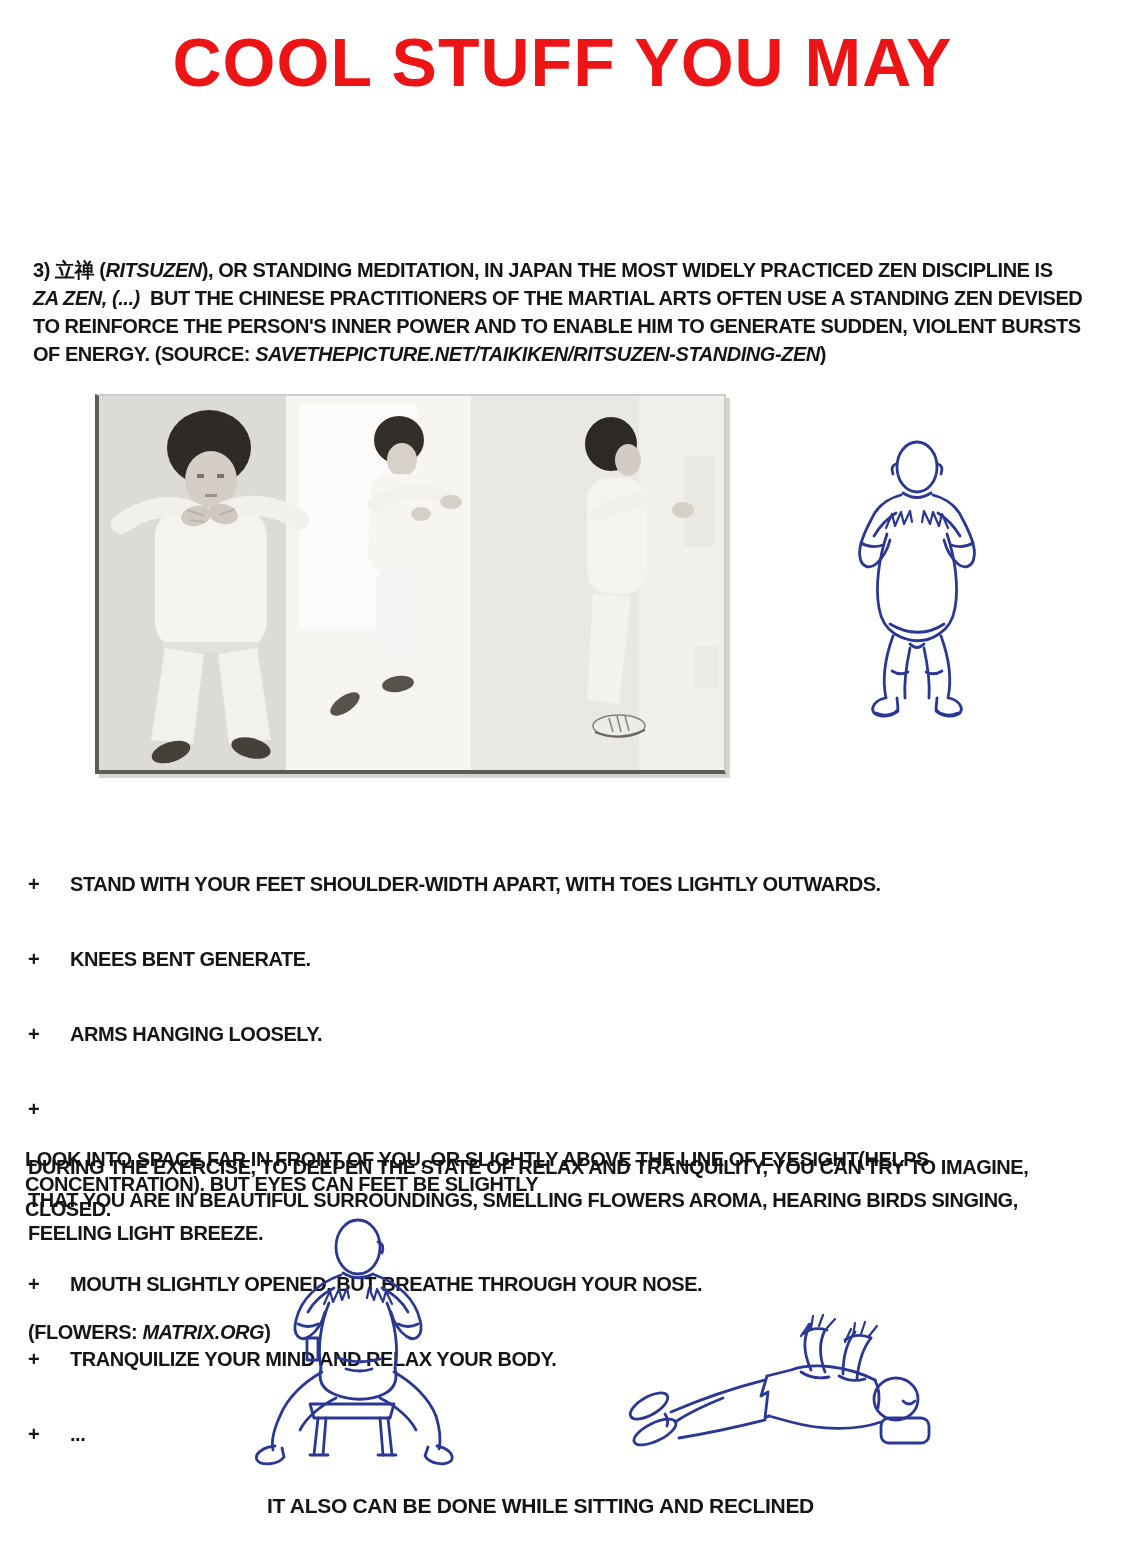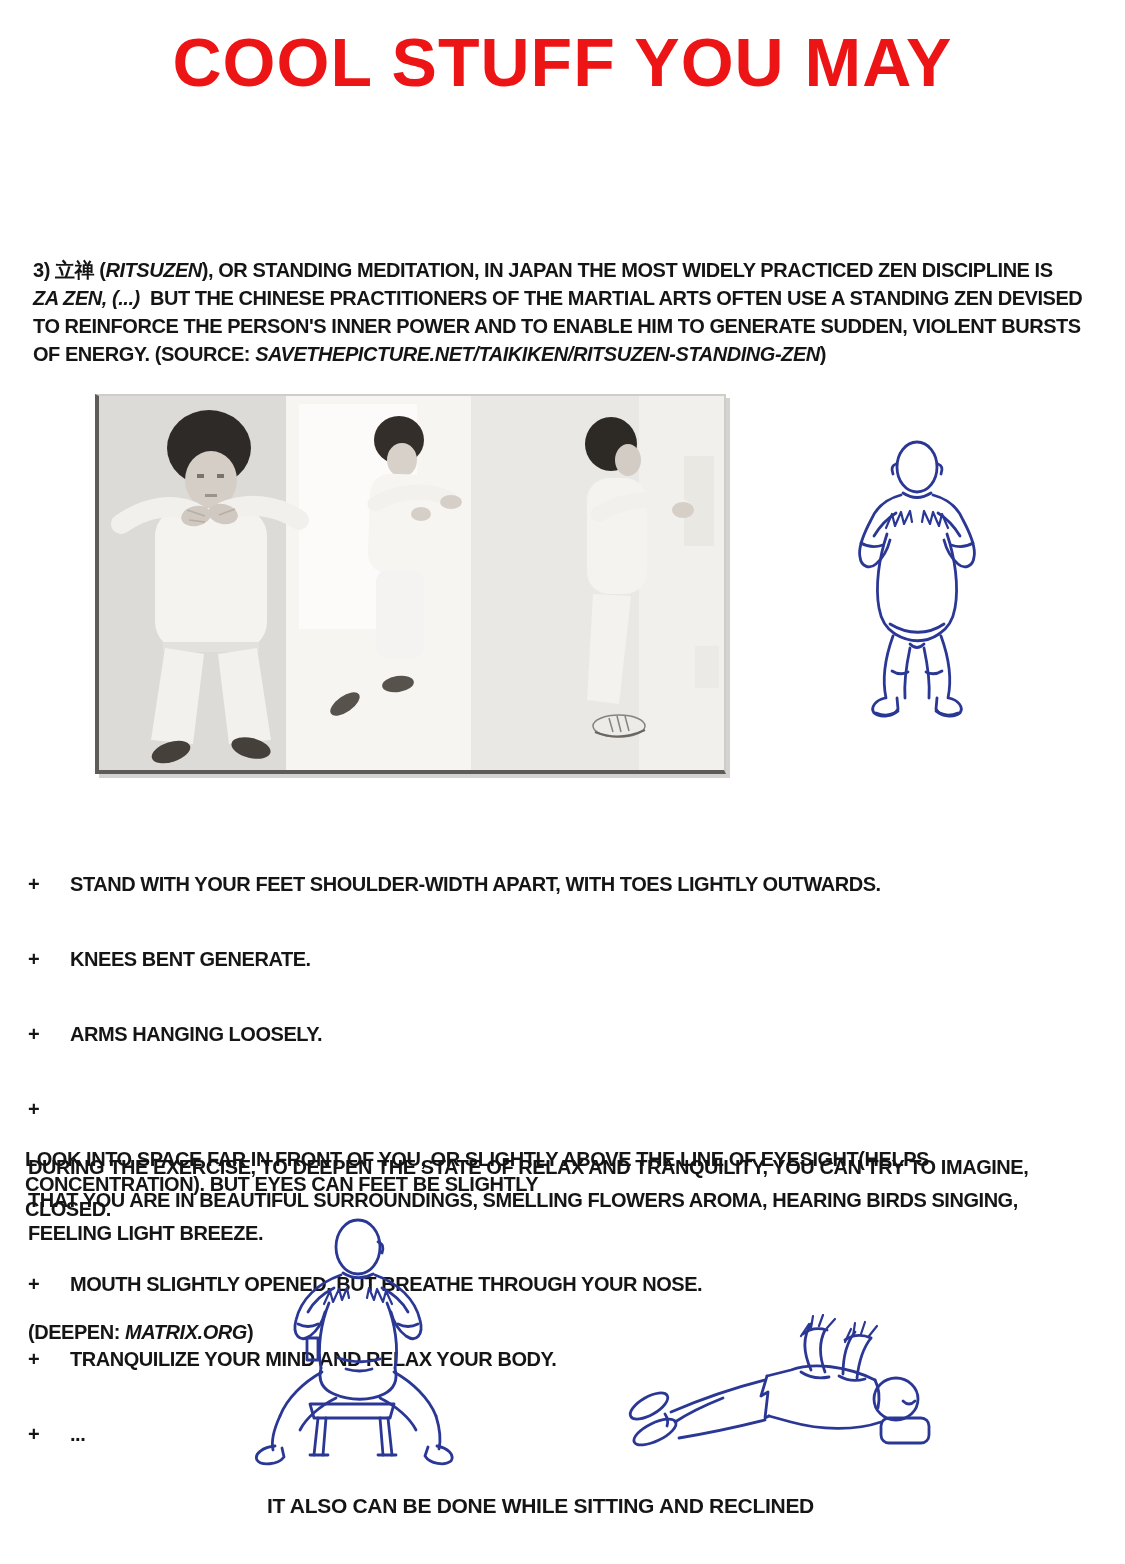--- a/index.html
+++ b/index.html
@@ -147,21 +147,21 @@
 CLOSED.</span></div>
     <div class="li"><span class="bullet">+</span><span>MOUTH SLIGHTLY OPENED, BUT BREATHE THROUGH YOUR NOSE.</span></div>
     <div class="li"><span class="bullet">+</span><span>TRANQUILIZE YOUR MIND AND RELAX YOUR BODY.</span></div>
     <div class="li"><span class="bullet">+</span><span>...</span></div>
   </div>
 
   <div class="bodytext outro">
     <div>DURING THE EXERCISE, TO DEEPEN THE STATE OF RELAX AND TRANQUILITY, YOU CAN TRY TO IMAGINE,
 THAT YOU ARE IN BEAUTIFUL SURROUNDINGS, SMELLING FLOWERS AROMA, HEARING BIRDS SINGING,
 FEELING LIGHT BREEZE.</div>
-    <div><span>(DEEPEN: </span><span class="it">MATRIX.ORG</span><span>)</span></div>
+    <div><span>(FLOWERS: </span><span class="it">MATRIX.ORG</span><span>)</span></div>
   </div>
 
   <div class="sitting-fig">
     <svg class="ink" width="210" height="258" viewBox="0 0 210 258" role="img" aria-label="blue ink sketch of meditation posture seated on a stool">
       <ellipse cx="112" cy="39" rx="22" ry="27"></ellipse>
       <path d="M132,34 q7,2 4,11"></path>
       <path d="M97,65 q15,9 30,1"></path>
       <path d="M95,67 C72,75 55,91 50,112 C46,127 54,135 64,128 C72,122 77,112 79,104"></path>
       <path d="M52,116 q10,5 20,0"></path>
       <path d="M62,104 C68,93 78,85 88,80"></path>

